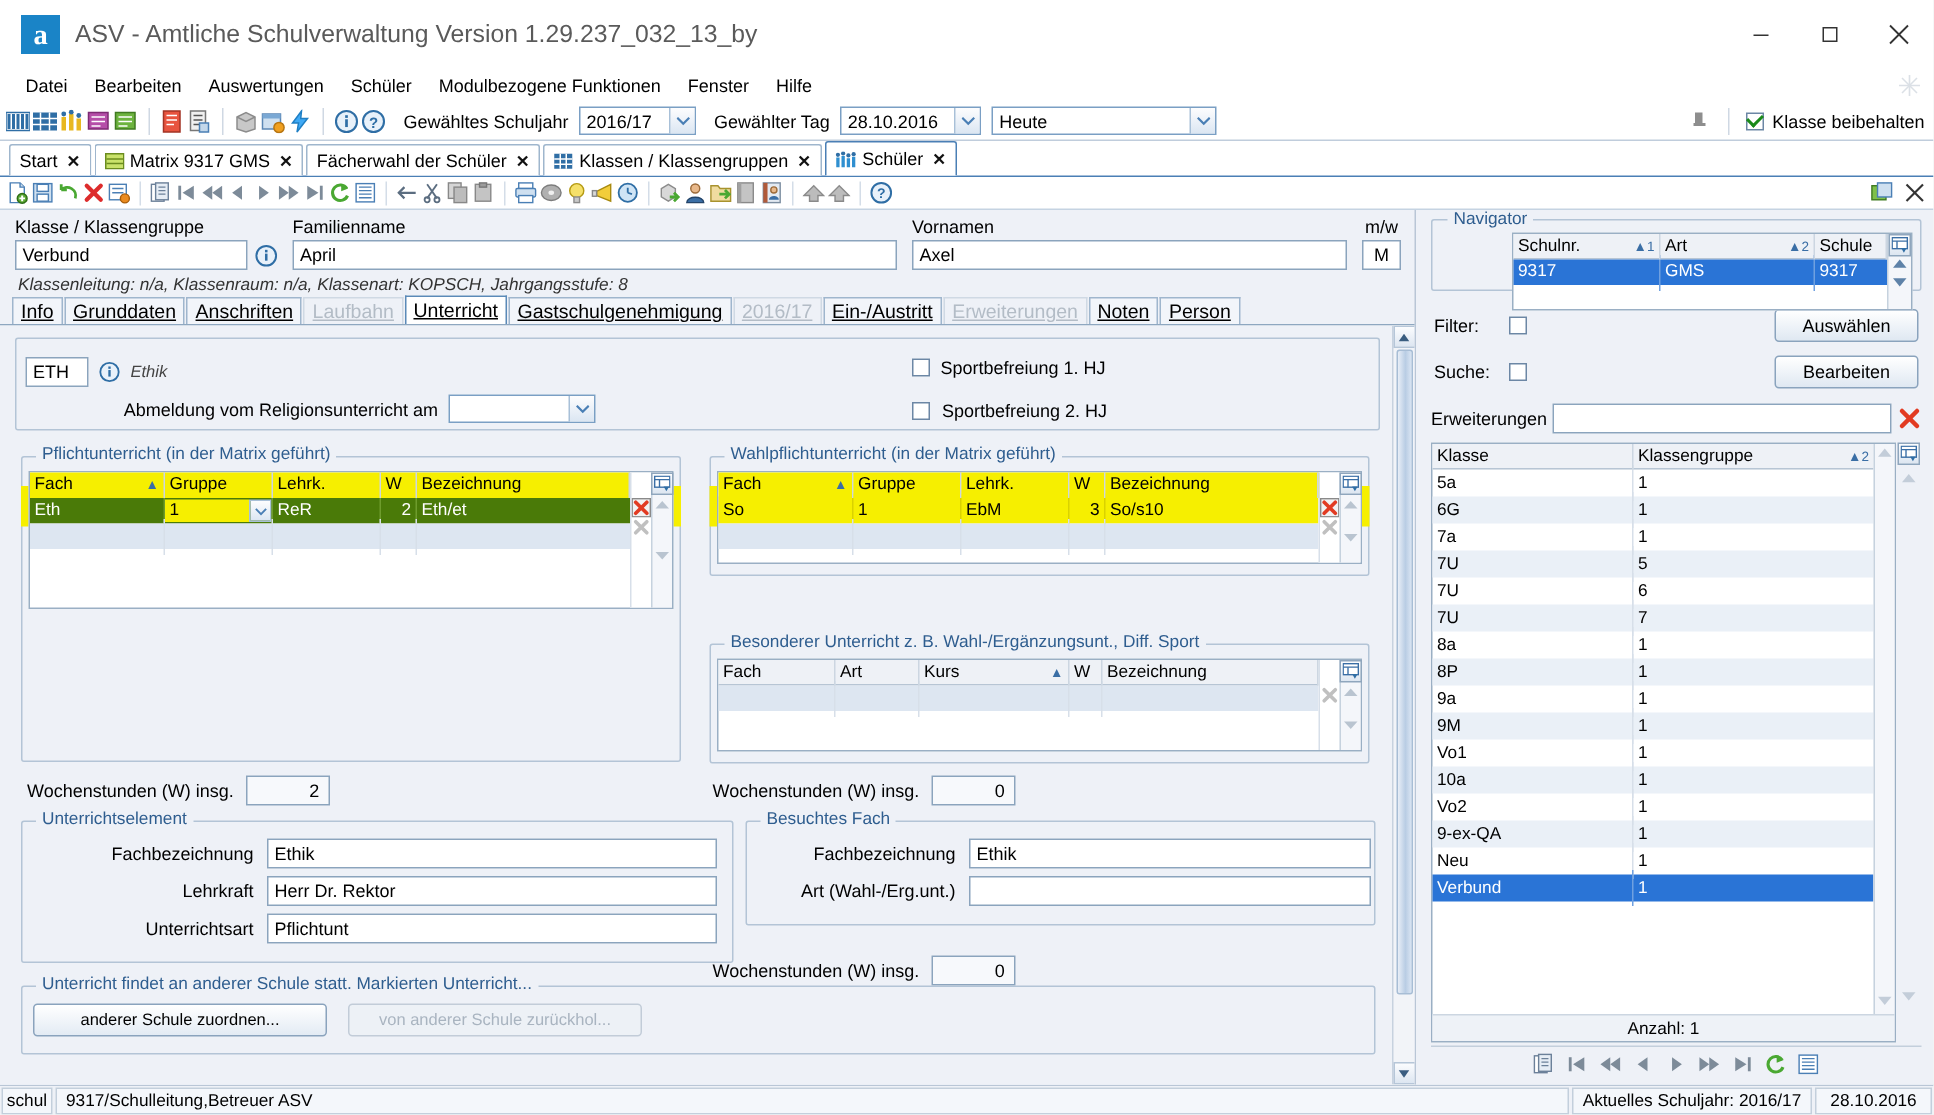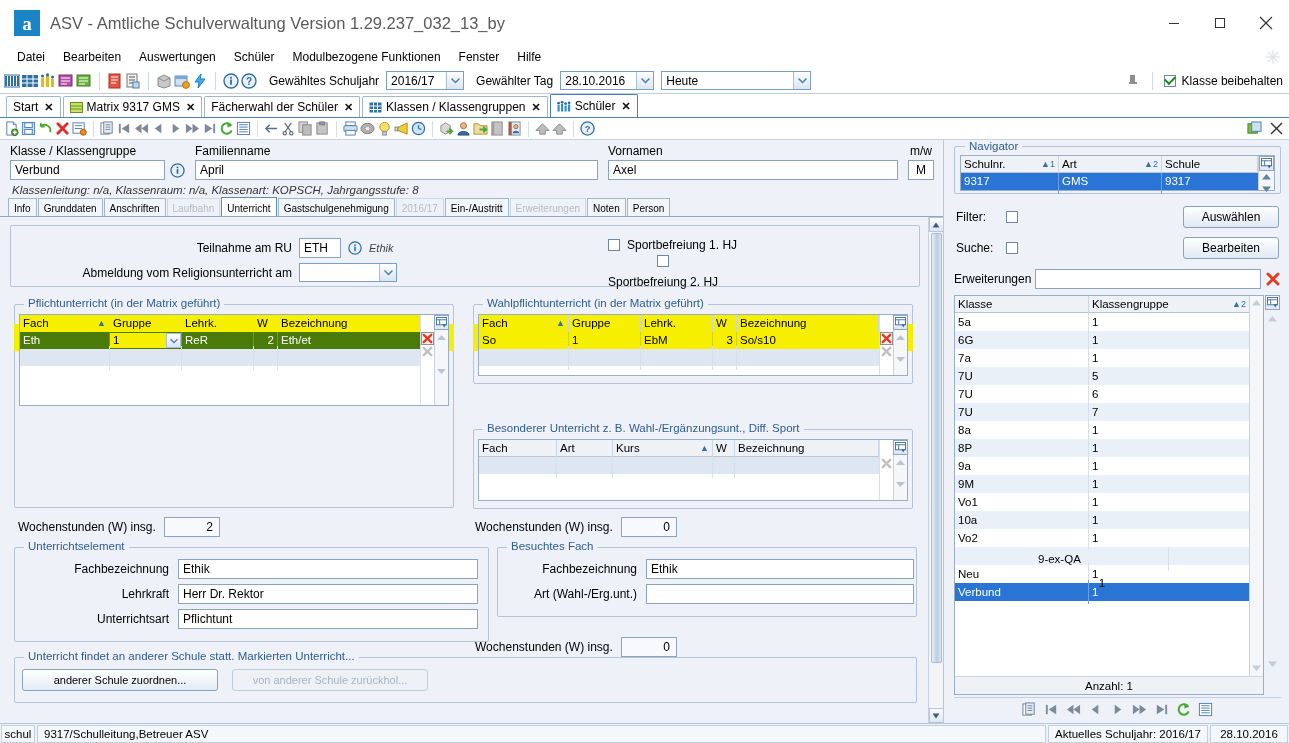--- a/index.html
+++ b/index.html
@@ -219,25 +219,26 @@
     align-items: flex-end;
     padding-left: 8px;
     gap: 1px;
     border-bottom: 1px solid #8ea7c0;
     height: 19px;
   }
   .t2 {
     border: 1px solid #9fb6cd;
     border-bottom: none;
     background: #f2f5fa;
-    font-size: 10px;
+    font-size: 13px;
     padding: 1px 5px 2px;
     height: 18px;
-    display:flex; align-items:flex-end;
+    display:flex; align-items:flex-start;
     white-space: nowrap;
+    text-decoration: underline;
   }
   .t2.active { background: #ffffff; border-color: #5b8ab8; height:19px; font-weight:normal;}
   .t2.disabled { color: #b3bcc6; background:#eef1f7; border-color:#cfd9e4;}
 
   
   .content {
     flex: 1 1 auto;
     position: relative;
     overflow: hidden;
     background: #eef1f7;
@@ -865,21 +866,20 @@
           </div>
       </div>
 
       <div class="content">
         <div class="content-inner">
 
           <div class="group" style="left:10px; top:8px; width:910px; height:62px;">
             <div class="gborder"></div>
             <div class="gcontent">
               <div class="frow" style="position:absolute;left:0;top:13px;">
-                <div class="flab" style="width:282px;">Teilnahme am RU</div>
                 <div class="inputbox" style="width:42px;margin-left:7px;">ETH</div>
                 <svg width="14" height="14" style="margin-left:7px;" viewBox="0 0 16 16">
                     <circle cx="8" cy="8" r="7" fill="#e8f1fa" stroke="#2f6ea5" stroke-width="1.4"></circle>
                     <rect x="7.1" y="6.5" width="1.8" height="5" fill="#2f6ea5"></rect>
                     <rect x="7.1" y="3.8" width="1.8" height="1.8" fill="#2f6ea5"></rect>
                   </svg>
                 <div style="margin-left:7px;font-size:11px;font-style:italic;color:#444;">Ethik</div>
               </div>
               <div class="frow" style="position:absolute;left:0;top:38px;">
                 <div class="flab" style="width:282px;">Abmeldung vom Religionsunterricht am</div>
@@ -889,21 +889,21 @@
                     <svg width="9" height="7" viewBox="0 0 9 7">
                         <path d="M0.5 1.5 L4.5 5.5 L8.5 1.5" fill="none" stroke="#4a7fb5" stroke-width="1.5"></path>
                       </svg>
                   </div>
                 </div>
               </div>
               <div class="frow" style="position:absolute;left:598px;top:13px;gap:7px;">
                 <div class="chk"></div>
                 <div class="lbl">Sportbefreiung 1. HJ</div>
               </div>
-              <div class="frow" style="position:absolute;left:598px;top:30px;gap:8px;flex-direction:column;">
+              <div class="frow" style="position:absolute;left:598px;top:42px;gap:8px;">
                 <div class="chk"></div>
                 <div class="lbl">Sportbefreiung 2. HJ</div>
               </div>
             </div>
           </div>
 
           <div class="group" style="left:14px; top:87px; width:440px; height:204px;">
             <div class="gborder"></div>
             <div class="gtitle">Pflichtunterricht (in der Matrix geführt)</div>
             <div class="gcontent">
@@ -1218,21 +1218,21 @@
           </div>
         </div>
       </div>
     </div>
 
     <div class="rightpanel">
 
       <div class="navgroup" style="height:48px;">
         <div class="navtitle">Navigator</div>
         <div style="padding:8px 5px 0 5px;">
-          <div class="grid" style="height:36px;">
+          <div class="grid" style="height:52px;margin-left:48px;">
             <div class="grid-main">
               <div class="grid-head">
                 <div class="gh" style="width:98px;">
                     <span>Schulnr.</span>
                     <span class="srt">▲<span>1</span></span>
                   </div>
                 <div class="gh" style="width:103px;">
                     <span>Art</span>
                     <span class="srt">▲<span>2</span></span>
                   </div>
@@ -1347,21 +1347,21 @@
                     <div class="gc" style="flex: 1 1 0%; height: 18px; line-height: 18px; border-right: none;">1</div>
                   </div>
                   <div class="grow row-alt" style="height: 18px;">
                     <div class="gc" style="width: 134px; height: 18px; line-height: 18px;">10a</div>
                     <div class="gc" style="flex: 1 1 0%; height: 18px; line-height: 18px; border-right: none;">1</div>
                   </div>
                   <div class="grow" style="height: 18px;">
                     <div class="gc" style="width: 134px; height: 18px; line-height: 18px;">Vo2</div>
                     <div class="gc" style="flex: 1 1 0%; height: 18px; line-height: 18px; border-right: none;">1</div>
                   </div>
-                  <div class="grow row-alt" style="height: 18px; flex-direction: column;">
+                  <div class="grow row-alt" style="height: 18px;">
                     <div class="gc" style="width: 134px; height: 18px; line-height: 18px;">9-ex-QA</div>
                     <div class="gc" style="flex: 1 1 0%; height: 18px; line-height: 18px; border-right: none;">1</div>
                   </div>
                   <div class="grow" style="height: 18px;">
                     <div class="gc" style="width: 134px; height: 18px; line-height: 18px;">Neu</div>
                     <div class="gc" style="flex: 1 1 0%; height: 18px; line-height: 18px; border-right: none;">1</div>
                   </div>
                   <div class="grow nav-row-sel" style="height: 18px;">
                     <div class="gc" style="width: 134px; height: 18px; line-height: 18px; border-right-color: rgb(111, 160, 224);">Verbund</div>
                     <div class="gc" style="flex: 1 1 0%; height: 18px; line-height: 18px; border-right: none;">1</div>

